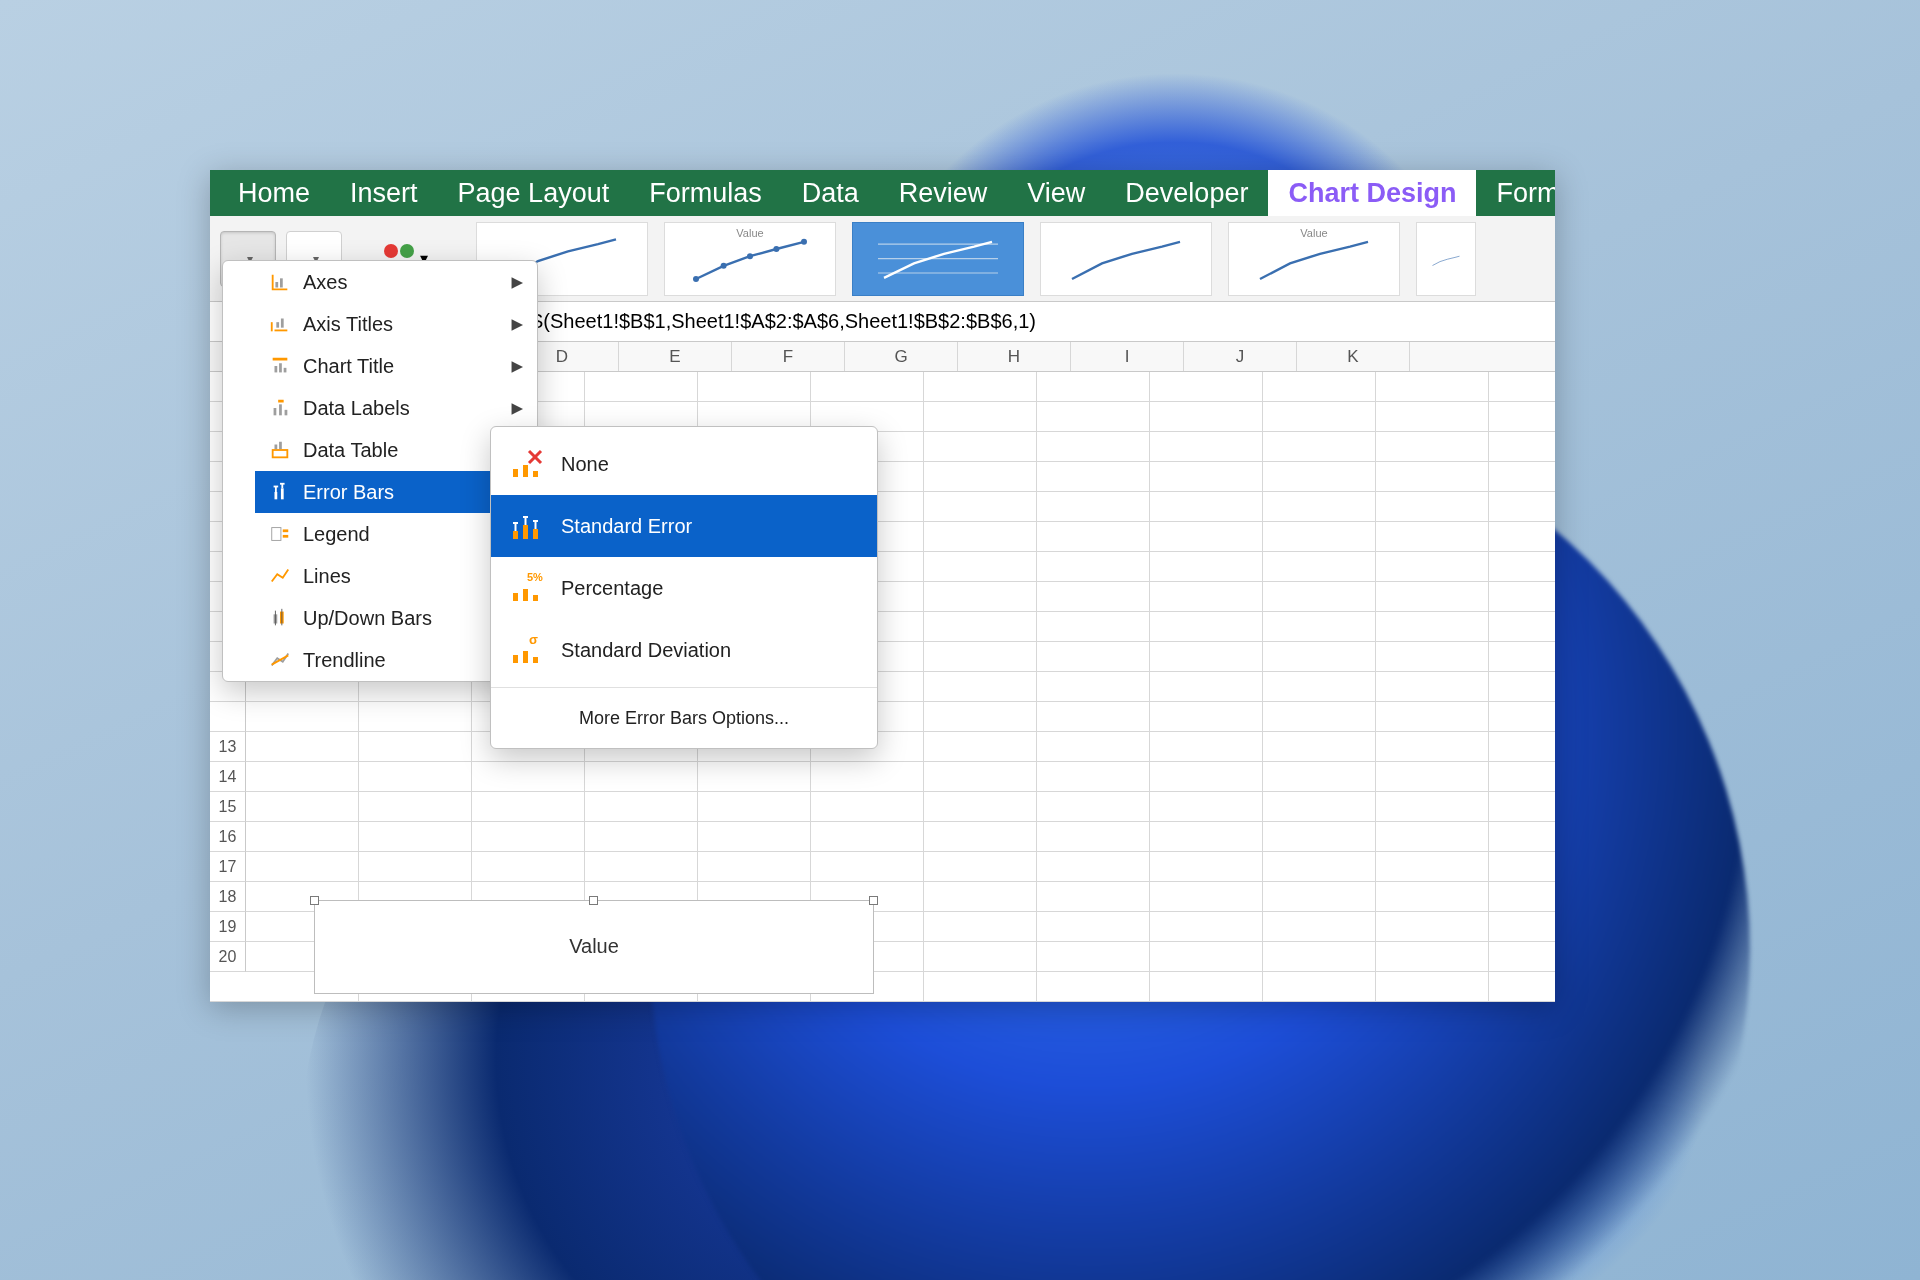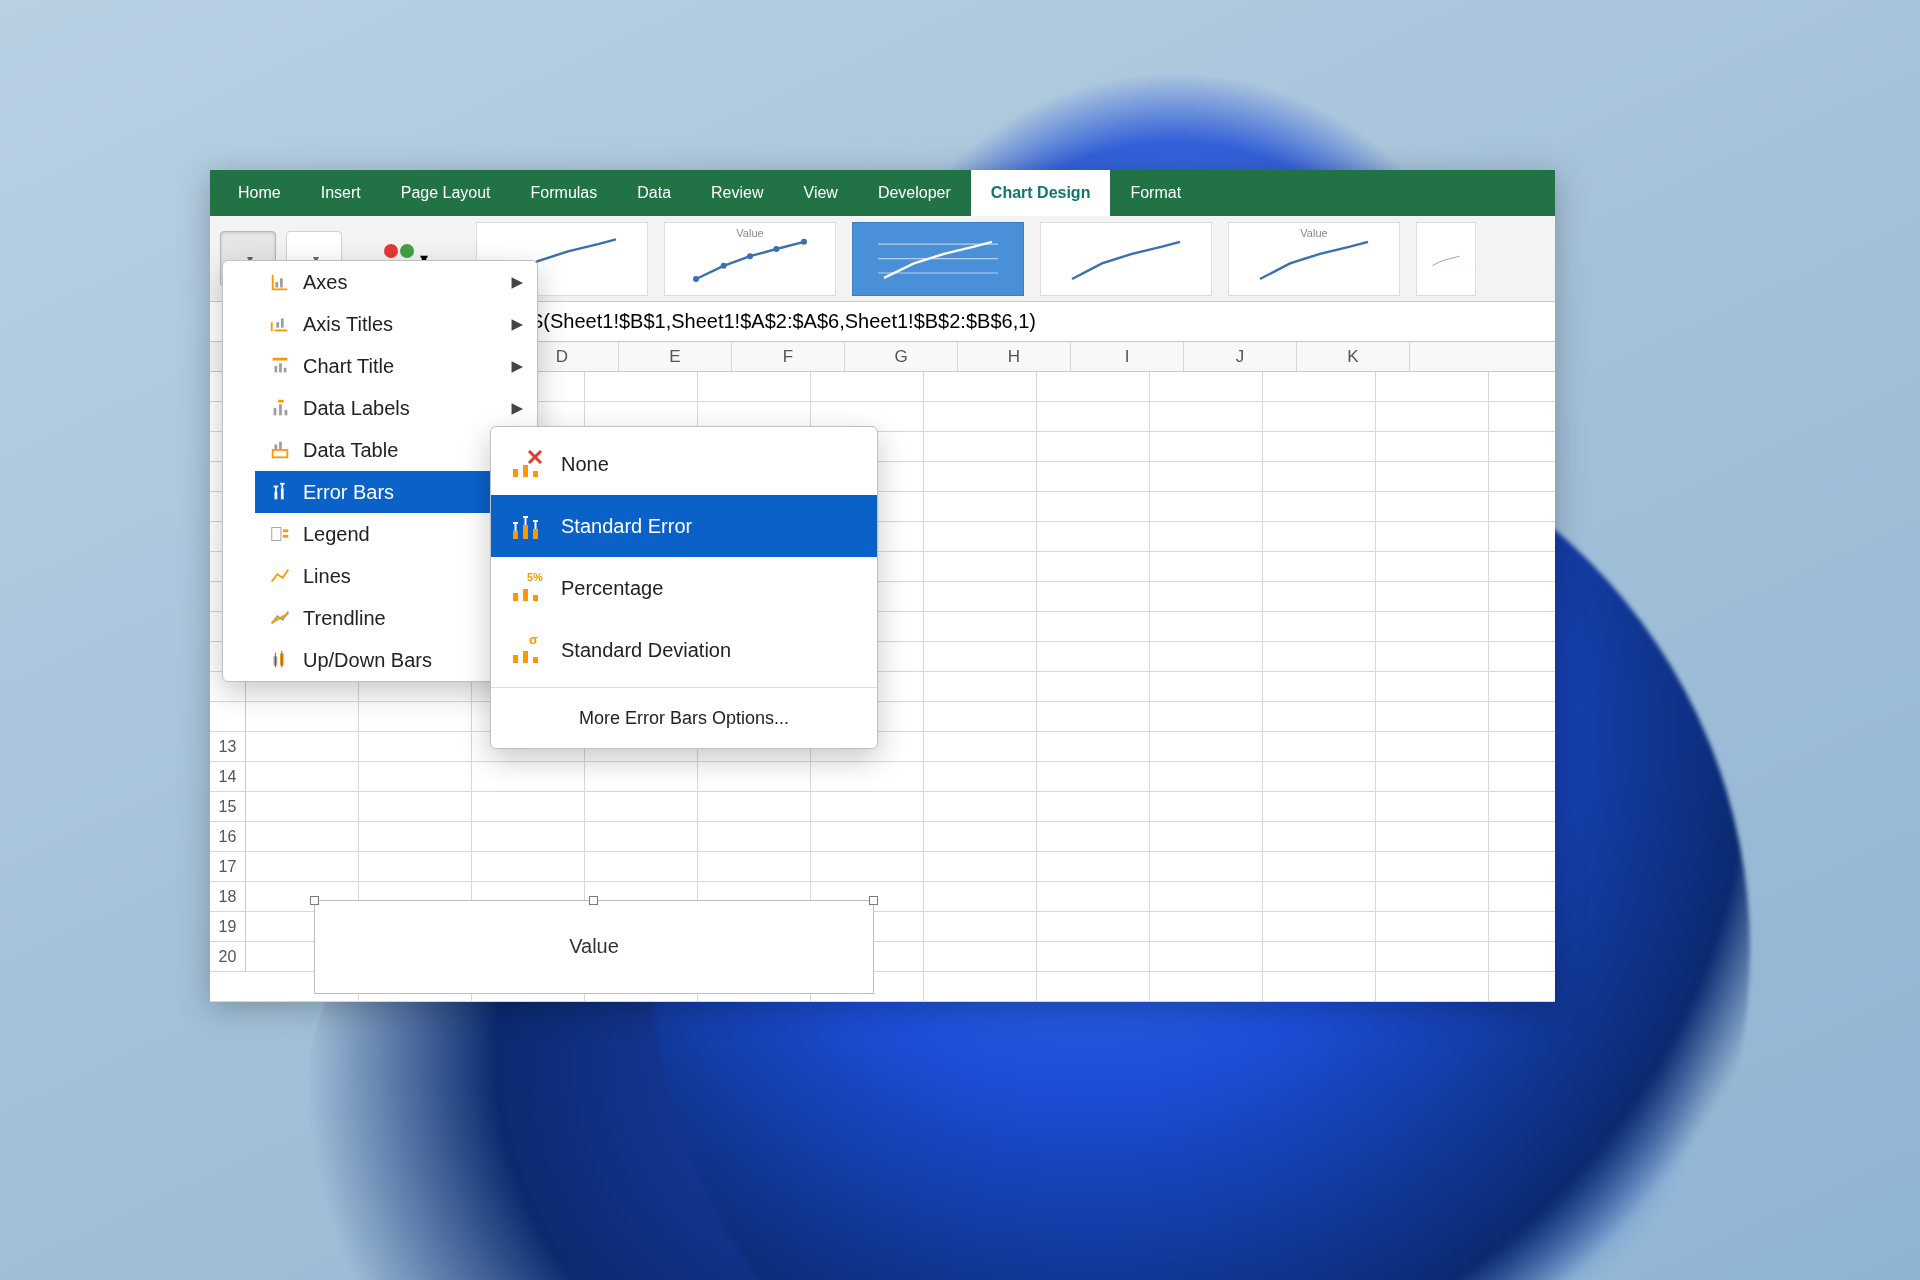--- a/index.html
+++ b/index.html
@@ -43,32 +43,32 @@
     overflow: hidden;
   }
 
   
   .ribbon-tabs {
     height: 46px;
     background: #217346;
     display: flex;
     align-items: stretch;
     color: #fff;
-    font-size: 16px;
+    font-size: 27px;
     padding-left: 8px;
   }
   .ribbon-tabs .tab {
     padding: 0 20px;
     display: flex; align-items: center;
     cursor: pointer;
     white-space: nowrap;
   }
   .ribbon-tabs .tab.active {
     background: #fff;
-    color: #0f766e;
+    color: #8b5cf6;
     font-weight: 600;
   }
 
   
   .ribbon-content {
     height: 86px;
     background: #f3f3f3;
     border-bottom: 1px solid #c9c9c9;
     display: flex;
     align-items: center;
@@ -435,37 +435,37 @@
         <svg viewBox="0 0 24 24">
             <polyline points="3,18 9,10 15,14 21,5" fill="none" stroke="#ff9800" stroke-width="2"></polyline>
           </svg>
       </span>
       <span class="lbl">Lines</span>
       <span class="arrow">▶</span>
     </div>
     <div class="menu-item">
       <span class="mi-icon">
         <svg viewBox="0 0 24 24">
-            <polyline points="3,18 9,10 15,14 21,5" fill="none" stroke="#9e9e9e" stroke-width="2"></polyline>
-            <line x1="3" y1="17" x2="21" y2="7" stroke="#ff9800" stroke-width="2"></line>
-          </svg>
-      </span>
-      <span class="lbl">Trendline</span>
-      <span class="arrow">▶</span>
-    </div>
-    <div class="menu-item">
-      <span class="mi-icon">
-        <svg viewBox="0 0 24 24">
             <rect x="5" y="8" width="4" height="10" fill="#9e9e9e"></rect>
             <rect x="12" y="5" width="4" height="13" fill="#ff9800"></rect>
             <line x1="7" y1="4" x2="7" y2="20" stroke="#555"></line>
             <line x1="14" y1="2" x2="14" y2="20" stroke="#555"></line>
           </svg>
       </span>
       <span class="lbl">Up/Down Bars</span>
+      <span class="arrow">▶</span>
+    </div>
+    <div class="menu-item">
+      <span class="mi-icon">
+        <svg viewBox="0 0 24 24">
+            <polyline points="3,18 9,10 15,14 21,5" fill="none" stroke="#9e9e9e" stroke-width="2"></polyline>
+            <line x1="3" y1="17" x2="21" y2="7" stroke="#ff9800" stroke-width="2"></line>
+          </svg>
+      </span>
+      <span class="lbl">Trendline</span>
       <span class="arrow">▶</span>
     </div>
   </div>
 
   <div class="menu menu2">
     <div class="menu-item">
       <span class="mi-icon">
         <svg viewBox="0 0 38 38">
           <rect x="6" y="24" width="5" height="8" fill="#ff9800"></rect>
             <rect x="16" y="20" width="5" height="12" fill="#ff9800"></rect>

